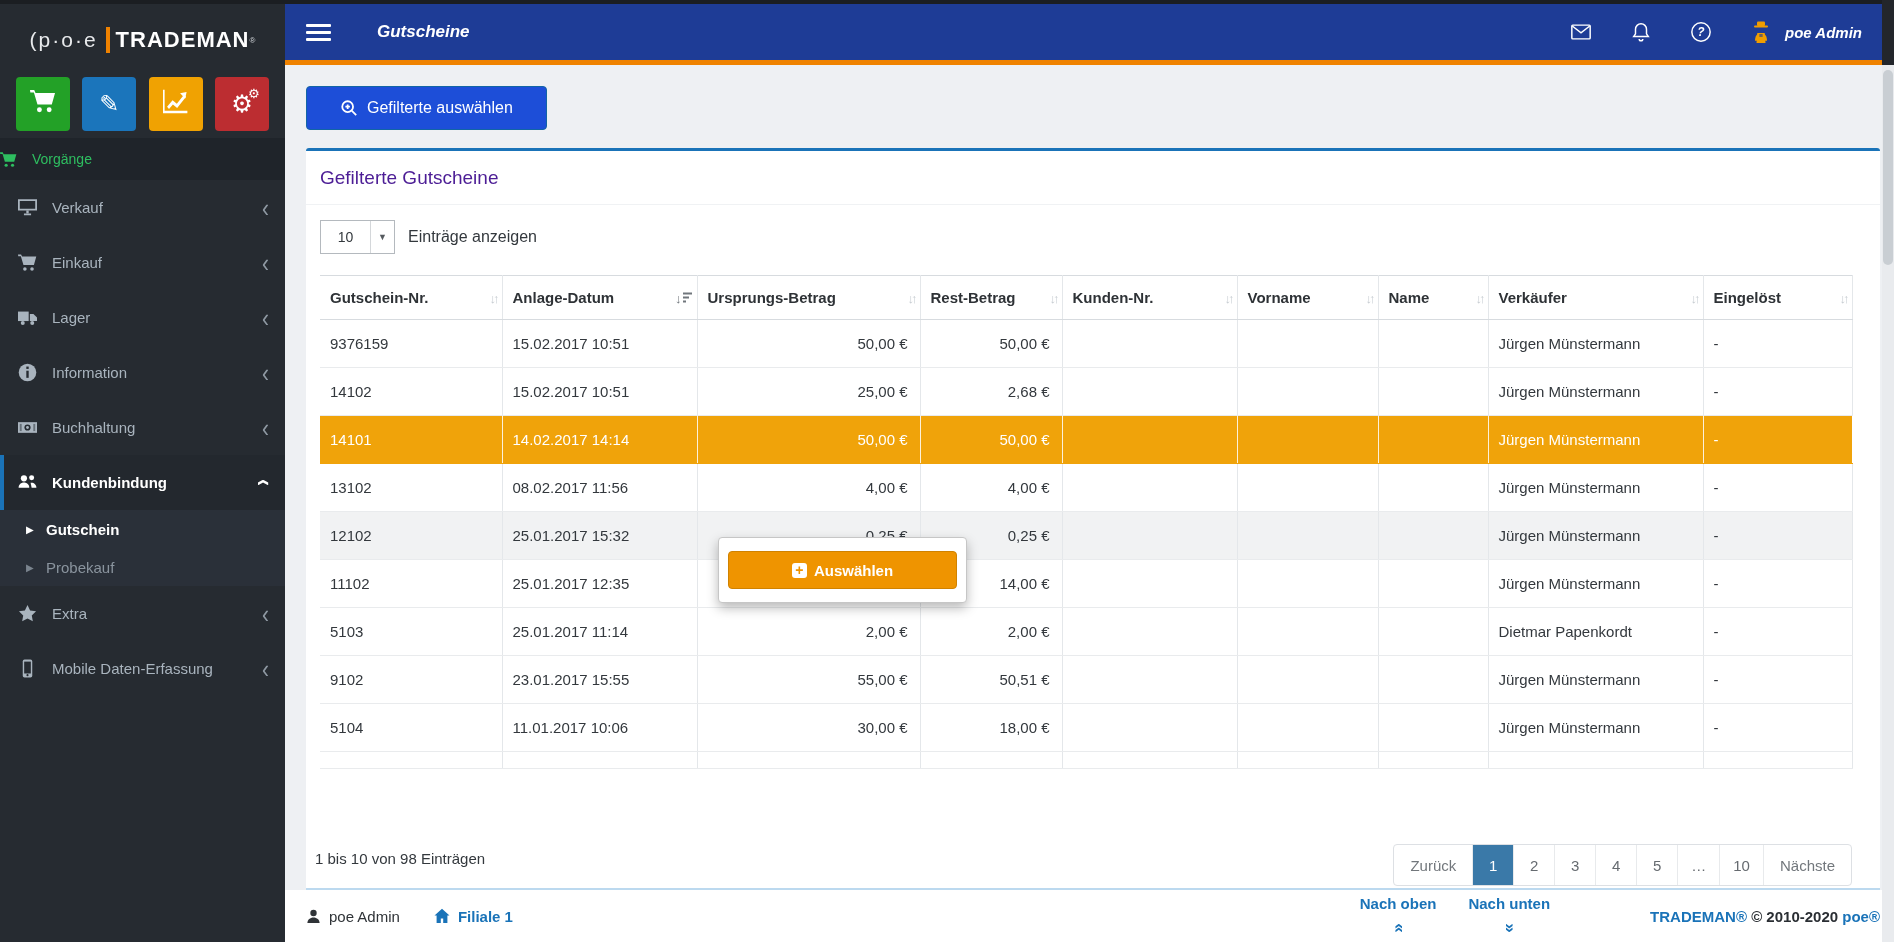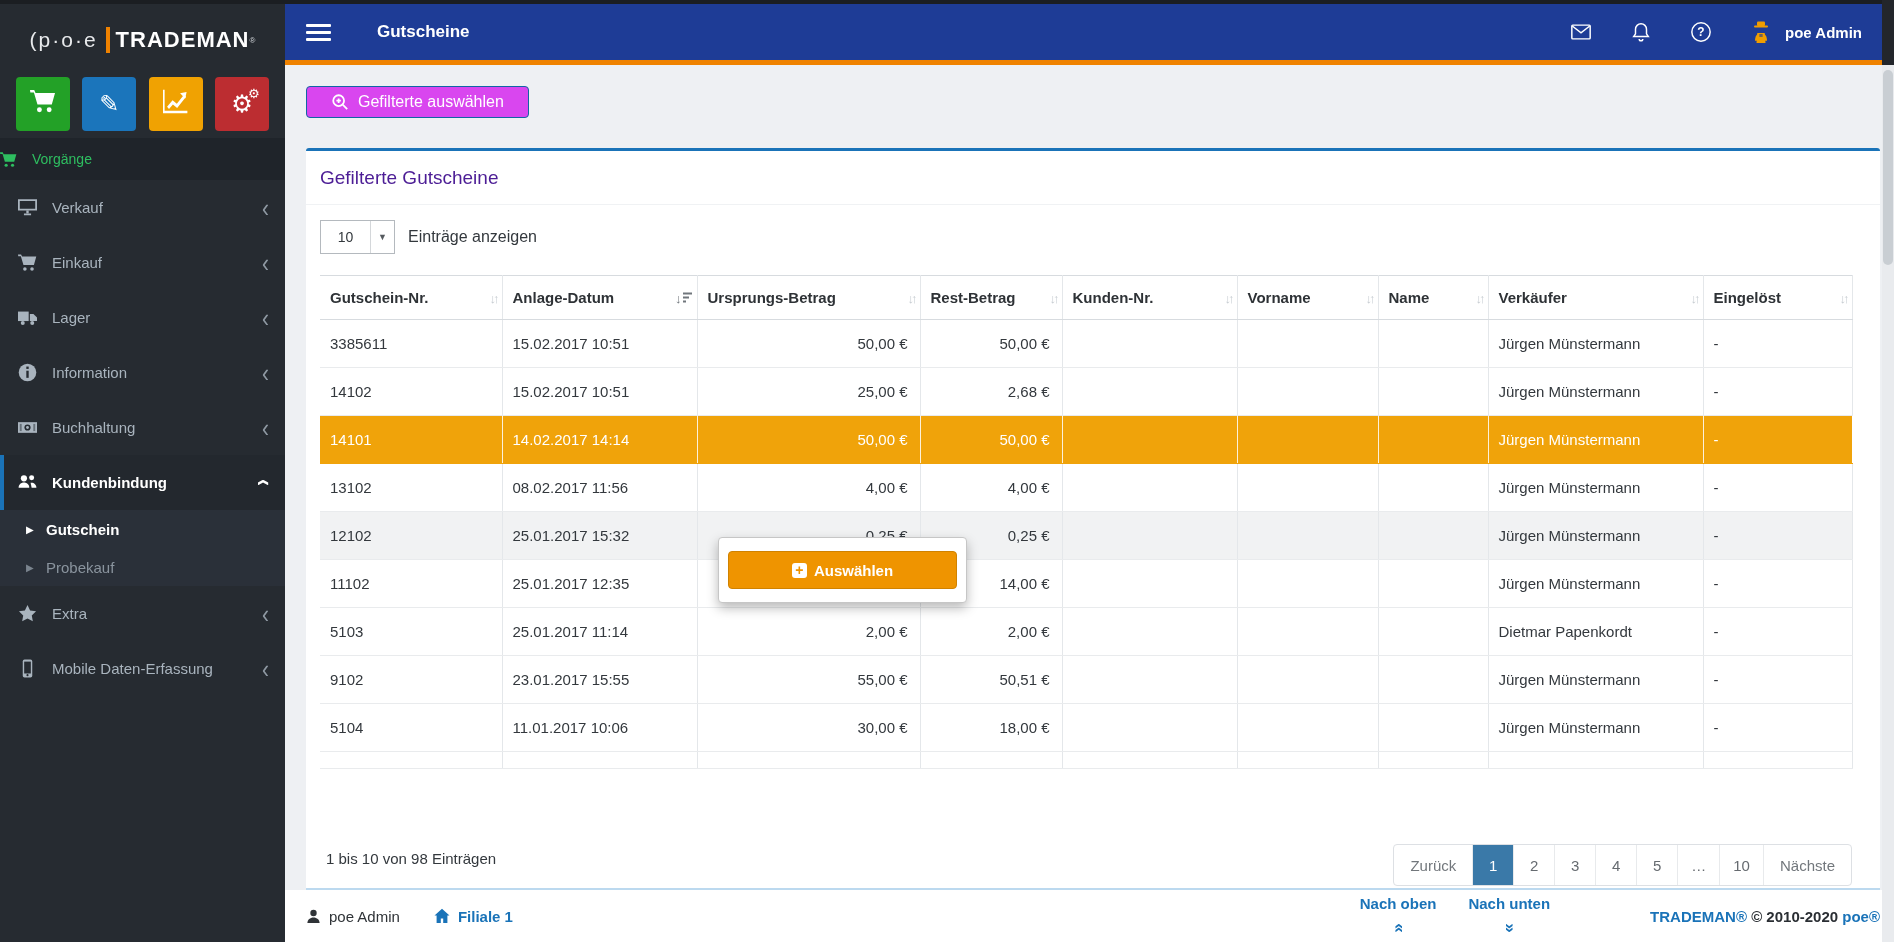--- a/index.html
+++ b/index.html
@@ -38,38 +38,38 @@
   .side-item.active .ico svg { fill:#ffffff; }
   .side-item.active .chev { color:#ffffff; }
   .submenu { background:#2a3039; }
   .sub-item { height:38px; display:flex; align-items:center; padding-left:26px; font-size:15px; cursor:pointer; }
   .sub-item .caret { font-size:10px; width:20px; }
   .sub-item.current { color:#ffffff; font-weight:bold; }
   .sub-item.current .caret { color:#ffffff; }
   .sub-item.dim { color:#8a949e; } .sub-item.dim .caret { color:#7a848e; }
 
   
-  #topbar { position:absolute; left:285px; top:4px; width:1597px; height:61px; background:#1e3c96; border-bottom:5px solid #ef8200; display:flex; align-items:center; z-index:4; }
+  #topbar { position:absolute; left:285px; top:4px; width:1597px; height:61px; background:#1e3c96; border-bottom:5px solid #ef8200; display:flex; align-items:center; z-index:4;font-style:italic; }
   .hamburger { margin-left:21px; width:25px; display:flex; flex-direction:column; gap:4px; cursor:pointer; }
   .hamburger i { display:block; height:3px; background:#fff; border-radius:1px; }
   .tb-title { color:#fff; font-size:17px; font-weight:bold; margin-left:46px; }
   .tb-right { margin-left:auto; display:flex; align-items:center; gap:36px; margin-right:20px; }
   .tb-ico { width:24px; height:24px; display:flex; align-items:center; justify-content:center; cursor:pointer; }
   .tb-ico svg { width:22px; height:22px; stroke:#fff; fill:none; stroke-width:1.6; }
   .tb-user { display:flex; align-items:center; gap:12px; cursor:pointer; }
   .tb-user svg { width:24px; height:24px; }
   .tb-username { color:#fff; font-size:15px; font-weight:bold; }
 
   
   #scrollbar { position:absolute; right:0; top:0; width:12px; height:942px; background:#e9ebee; z-index:7; }
   #scrollbar .sb-dark { position:absolute; top:0; left:0; width:12px; height:65px; background:#23262b; }
   #scrollbar .sb-thumb { position:absolute; top:70px; left:1px; width:10px; height:195px; background:#c9ced3; border-radius:5px; }
 
   
-  .filter-btn { position:absolute; left:306px; top:86px; height:32px; padding:0 24px; background:#d946ef; border:1px solid #1265a5; border-radius:4px; color:#fff; font-size:16px; display:flex; align-items:center; gap:9px; cursor:pointer; z-index:3; }
+  .filter-btn { position:absolute; left:306px; top:86px; height:44px; padding:0 33px; background:#1d4ed8; border:1px solid #1265a5; border-radius:4px; color:#fff; font-size:16px; display:flex; align-items:center; gap:9px; cursor:pointer; z-index:3; }
   .filter-btn svg { width:18px; height:18px; stroke:#fff; fill:none; stroke-width:2; }
 
   #panel { position:absolute; left:306px; top:148px; width:1574px; height:742px; background:#fff; border-top:3px solid #1a73b8; border-bottom:2px solid #bcd9ef; border-radius:3px 3px 0 0; z-index:2; }
   .panel-title { position:absolute; left:14px; top:16px; font-size:19px; color:#4c1d95; }
   .panel-sep { position:absolute; left:0; top:53px; width:100%; height:1px; background:#f0f2f4; }
   .length-ctl { position:absolute; left:14px; top:69px; display:flex; align-items:center; }
   .length-select { width:75px; height:34px; border:1px solid #b4b9be; background:#fff; display:flex; align-items:center; cursor:pointer; }
   .length-select .val { flex:1; text-align:center; font-size:14px; color:#33383d; }
   .length-select .car { width:24px; height:100%; border-left:1px solid #d4d7da; display:flex; align-items:center; justify-content:center; font-size:9px; color:#555a5f; }
   .length-lbl { margin-left:13px; font-size:16px; color:#33383d; }
@@ -81,21 +81,21 @@
   .sort-amt .ar { color:#70767c; font-size:13px; font-weight:normal; }
   .sort-amt .bars { display:flex; flex-direction:column; gap:2px; }
   .sort-amt .bars i { display:block; height:2px; background:#70767c; }
   .sort-amt .bars i:nth-child(1){ width:9px; } .sort-amt .bars i:nth-child(2){ width:6px; } .sort-amt .bars i:nth-child(3){ width:3px; }
   td { height:48px; border-right:1px solid #e4e7ea; border-bottom:1px solid #e9ebed; font-size:15px; color:#33383d; padding:0 10px; }
   td.num { text-align:right; padding-right:12px; }
   tr.row-selected td { background:#f0a30a; color:#ffffff; border-right:1px solid rgba(255,255,255,.85); border-bottom:1px solid #f0a30a; }
   tr.row-hover td { background:#f1f2f3;margin-left:20px; }
   tr.stub td { height:17px; }
 
-  .info-text { position:absolute; left:20px; top:699px; font-size:15px; color:#33383d; }
+  .info-text { position:absolute; left:9px; top:699px; font-size:15px; color:#33383d; }
   .pagination { position:absolute; right:28px; top:693px; height:42px; display:flex; border:1px solid #dde0e4; border-radius:4px; overflow:hidden; background:#fff; }
   .page-item { min-width:41px; padding:0 13px; display:flex; align-items:center; justify-content:center; font-size:15px; color:#666b70; border-left:1px solid #e8eaec; cursor:pointer; }
   .page-item:first-child { border-left:none; padding:0 16px; }
   .page-item.nav { padding:0 16px; color:#72777c; }
   .page-item.active { background:#3a79a8; color:#fff; }
 
   
   #popup { position:absolute; left:718px; top:537px; width:249px; height:66px; background:#fff; border:1px solid #c6c6c6; border-radius:4px; box-shadow:0 5px 12px rgba(0,0,0,.28); z-index:20; display:flex; align-items:center; justify-content:center; }
   .popup-btn { width:229px; height:38px; background:#ef9400; border:1px solid #d08200; border-radius:4px; color:#fff; font-weight:bold; font-size:15px; display:flex; align-items:center; justify-content:center; gap:7px; cursor:pointer; }
   .plus-ico { width:15px; height:15px; background:#fff; border-radius:3px; color:#ef9400; font-weight:bold; font-size:14px; line-height:14px; text-align:center; }
@@ -354,21 +354,21 @@
           <th><span>Rest-Betrag</span><span class="sort-def">↓↑</span></th>
           <th><span>Kunden-Nr.</span><span class="sort-def">↓↑</span></th>
           <th><span>Vorname</span><span class="sort-def">↓↑</span></th>
           <th><span>Name</span><span class="sort-def">↓↑</span></th>
           <th><span>Verkäufer</span><span class="sort-def">↓↑</span></th>
           <th><span>Eingelöst</span><span class="sort-def">↓↑</span></th>
         </tr>
       </thead>
       <tbody>
           <tr>
-            <td>3385611</td>
+            <td>9376159</td>
             <td>15.02.2017 10:51</td>
             <td class="num">50,00 €</td>
             <td class="num">50,00 €</td>
             <td></td>
             <td></td>
             <td></td>
             <td>Jürgen Münstermann</td>
             <td>-</td>
           </tr>
           <tr>

